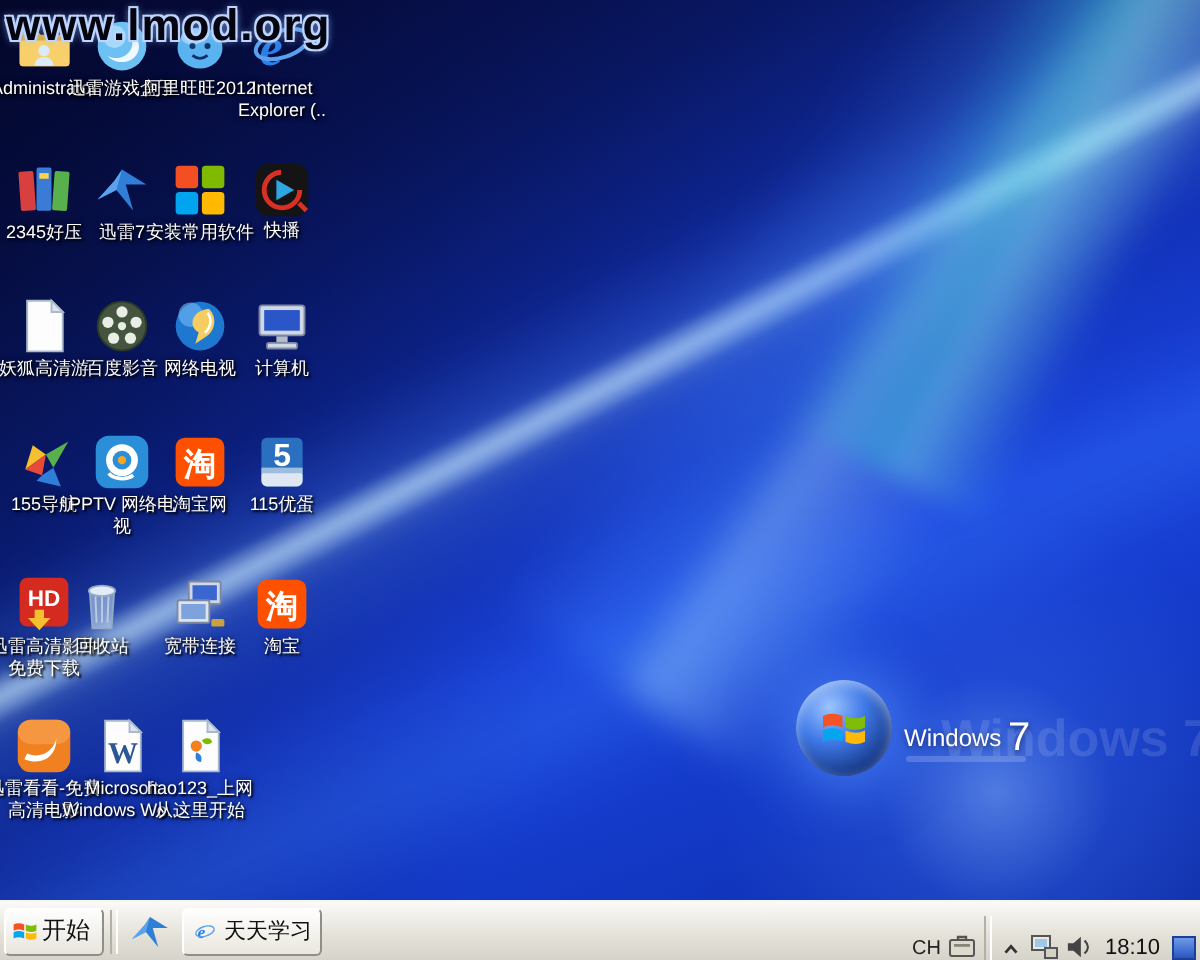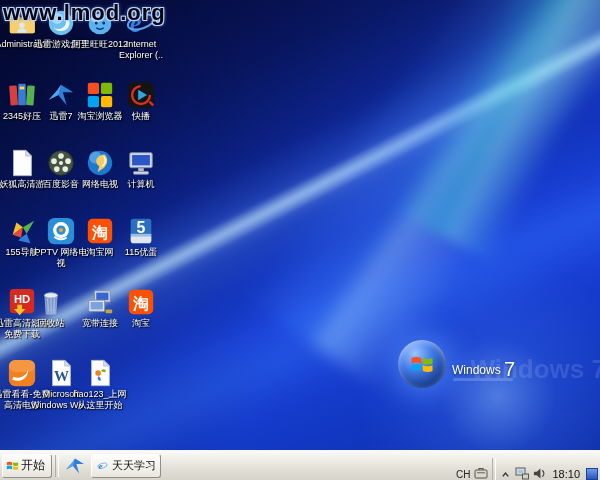--- a/index.html
+++ b/index.html
@@ -149,23 +149,23 @@
             </svg></span>
           <div class="icon-label">迅雷7</div>
         </div>
         <div class="icon-cell" style="left: 70px; top: 80px;">
           <span class="icon-img"><svg viewBox="0 0 32 32" width="30" height="30">
               <rect x="3" y="3" width="12" height="12" rx="2" fill="#f25022"></rect>
               <rect x="17" y="3" width="12" height="12" rx="2" fill="#7fba00"></rect>
               <rect x="3" y="17" width="12" height="12" rx="2" fill="#00a4ef"></rect>
               <rect x="17" y="17" width="12" height="12" rx="2" fill="#ffb900"></rect>
             </svg></span>
-          <div class="icon-label">淘宝浏览器</div>
-        </div>
-        <div class="icon-cell" style="left: 111px; top: 80px;">
+          <div class="icon-label">安装常用软件</div>
+        </div>
+        <div class="icon-cell" style="left: 111px; top: 80px; font-family: Liberation Mono, monospace;">
           <span class="icon-img"><svg viewBox="0 0 32 32" width="30" height="30">
               <rect x="2" y="2" width="28" height="28" rx="7" fill="#141414"></rect>
               <circle cx="16" cy="16" r="9.5" fill="none" stroke="#d93025" stroke-width="2.6" stroke-dasharray="44 16"></circle>
               <path d="M25 23 l4 4" stroke="#d93025" stroke-width="2.6"></path>
               <path d="M13 10.5 l9.5 5.5 -9.5 5.5 z" fill="#2ea7e0"></path>
             </svg></span>
           <div class="icon-label">快播</div>
         </div>
         <div class="icon-cell" style="left: -8px; top: 148px;">
           <span class="icon-img"><svg viewBox="0 0 32 32" width="30" height="30">

